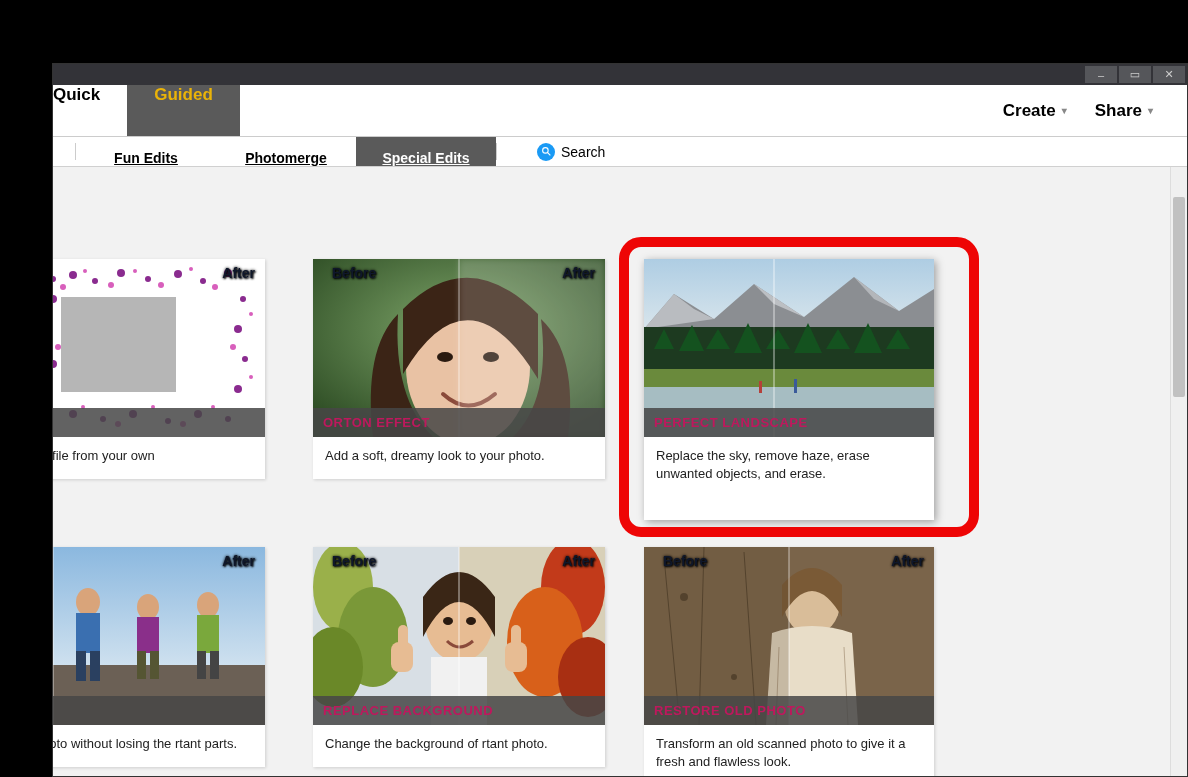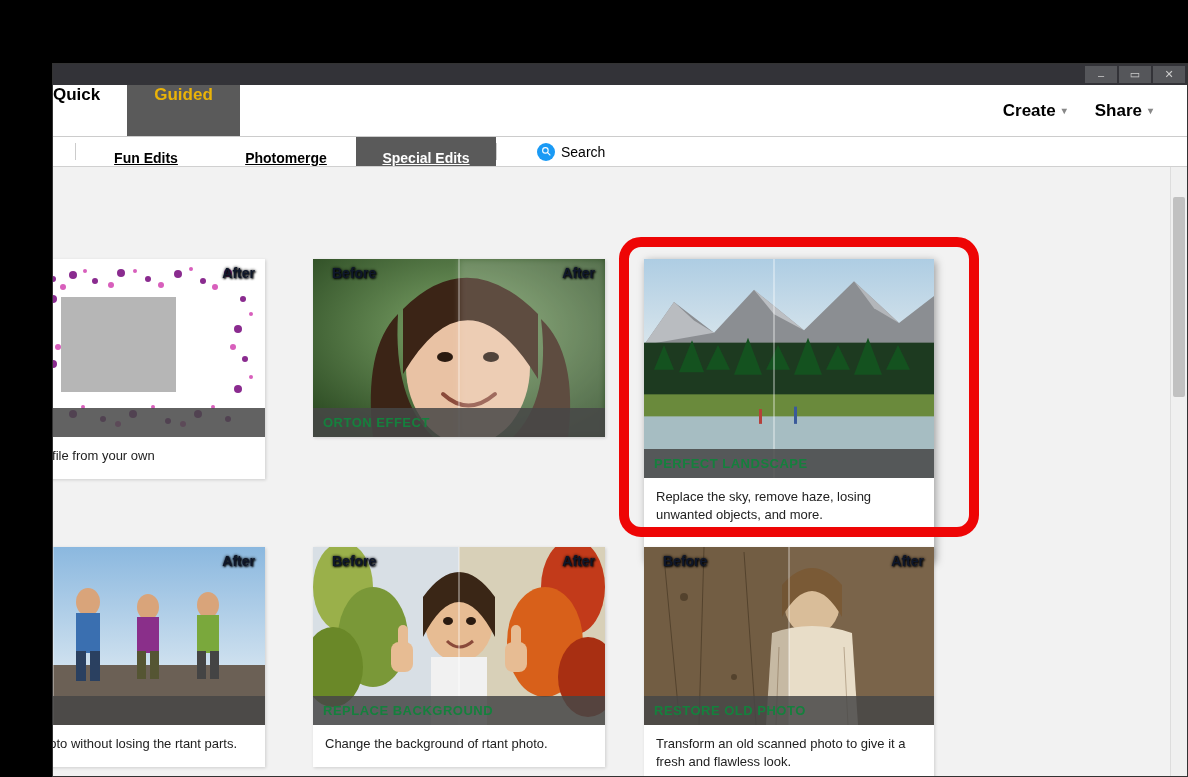--- a/index.html
+++ b/index.html
@@ -156,21 +156,21 @@
     font-weight: bold;
     color: #0f172a;
     text-shadow: 0 0 3px #000, 1px 1px 2px #000;
   }
   .label-before { left: 19px; }
   .label-after { right: 10px; }
   .card-title-band {
     position: absolute;
     left: 0; right: 0; bottom: 0;
     background: rgba(70,70,70,.85);
-    color: #15803d;
+    color: #be185d;
     font-size: 13px;
     font-weight: bold;
     letter-spacing: .5px;
     padding: 7px 10px;
   }
   .card-desc {
     padding: 10px 12px 14px;
     font-size: 13px;
     color: #222;
     line-height: 1.35;
@@ -181,21 +181,21 @@
     border: 10px solid #ee0505;
     border-radius: 22px;
     pointer-events: none;
   }
   
   .card1 { left: -70px; top: 92px; width: 282px; }
   .card1 .card-img { height: 178px; background: #fff; }
   .card2 { left: 260px; top: 92px; width: 292px; }
   .card2 .card-img { height: 178px; }
   .card3 { left: 591px; top: 92px; width: 290px; }
-  .card3 .card-img { height: 219px; }
+  .card3 .card-img { height: 178px; }
   .card4 { left: -70px; top: 380px; width: 282px; }
   .card4 .card-img { height: 178px; }
   .card5 { left: 260px; top: 380px; width: 292px; }
   .card5 .card-img { height: 178px; }
   .card6 { left: 591px; top: 380px; width: 290px; }
   .card6 .card-img { height: 178px; }
   .card3-hover { box-shadow: 2px 2px 8px rgba(0,0,0,.35); }
 </style>
 </head>
 <body>
@@ -336,20 +336,21 @@
           <ellipse cx="132" cy="98" rx="8" ry="5" fill="#2a1a10"></ellipse>
           <ellipse cx="178" cy="98" rx="8" ry="5" fill="#2a1a10"></ellipse>
           <path d="M130 135 Q155 158 182 135" fill="none" stroke="#8a4a3a" stroke-width="4" stroke-linecap="round"></path>
           <rect x="146" y="0" width="146" height="178" fill="#fff" opacity="0.18" filter="url(#blur1)"></rect>
           <line x1="146" y1="0" x2="146" y2="178" stroke="#fff" stroke-width="1" opacity="0.6"></line>
         </svg>
         <span class="label-before">Before</span>
         <span class="label-after">After</span>
         <div class="card-title-band">ORTON EFFECT</div>
       </div>
+      <div class="card-desc">Add a soft, dreamy look to your photo.</div>
     </div>
 
     <div class="card card3 card3-hover">
       <div class="card-img">
         <svg width="100%" height="100%" viewBox="0 0 290 178" preserveAspectRatio="none">
           <defs>
             <linearGradient id="sky" x1="0" y1="0" x2="0" y2="1">
               <stop offset="0%" stop-color="#aecde3"></stop>
                 <stop offset="100%" stop-color="#d8e5ec"></stop>
             </linearGradient>
@@ -378,21 +379,21 @@
 
           <rect y="128" width="290" height="50" fill="#b9cdd2"></rect>
           <rect y="128" width="290" height="50" fill="#8aa5aa" opacity="0.4"></rect>
 
           <rect x="115" y="122" width="3" height="12" fill="#b5403a"></rect>
           <rect x="150" y="120" width="3" height="14" fill="#3a5a9a"></rect>
           <line x1="130" y1="0" x2="130" y2="178" stroke="#fff" stroke-width="1" opacity="0.7"></line>
         </svg>
         <div class="card-title-band">PERFECT LANDSCAPE</div>
       </div>
-      <div class="card-desc" style="padding-bottom:38px">Replace the sky, remove haze, losing unwanted objects, and more.</div>
+      <div class="card-desc" style="padding-bottom:38px">Replace the sky, remove haze, erase unwanted objects, and erase.</div>
     </div>
 
     <div class="card card4">
       <div class="card-img">
         <svg width="100%" height="100%" viewBox="0 0 282 178" preserveAspectRatio="none">
           <defs>
             <linearGradient id="sky4" x1="0" y1="0" x2="0" y2="1">
               <stop offset="0%" stop-color="#8bb8df"></stop>
                 <stop offset="100%" stop-color="#cfe1ef"></stop>
             </linearGradient>

